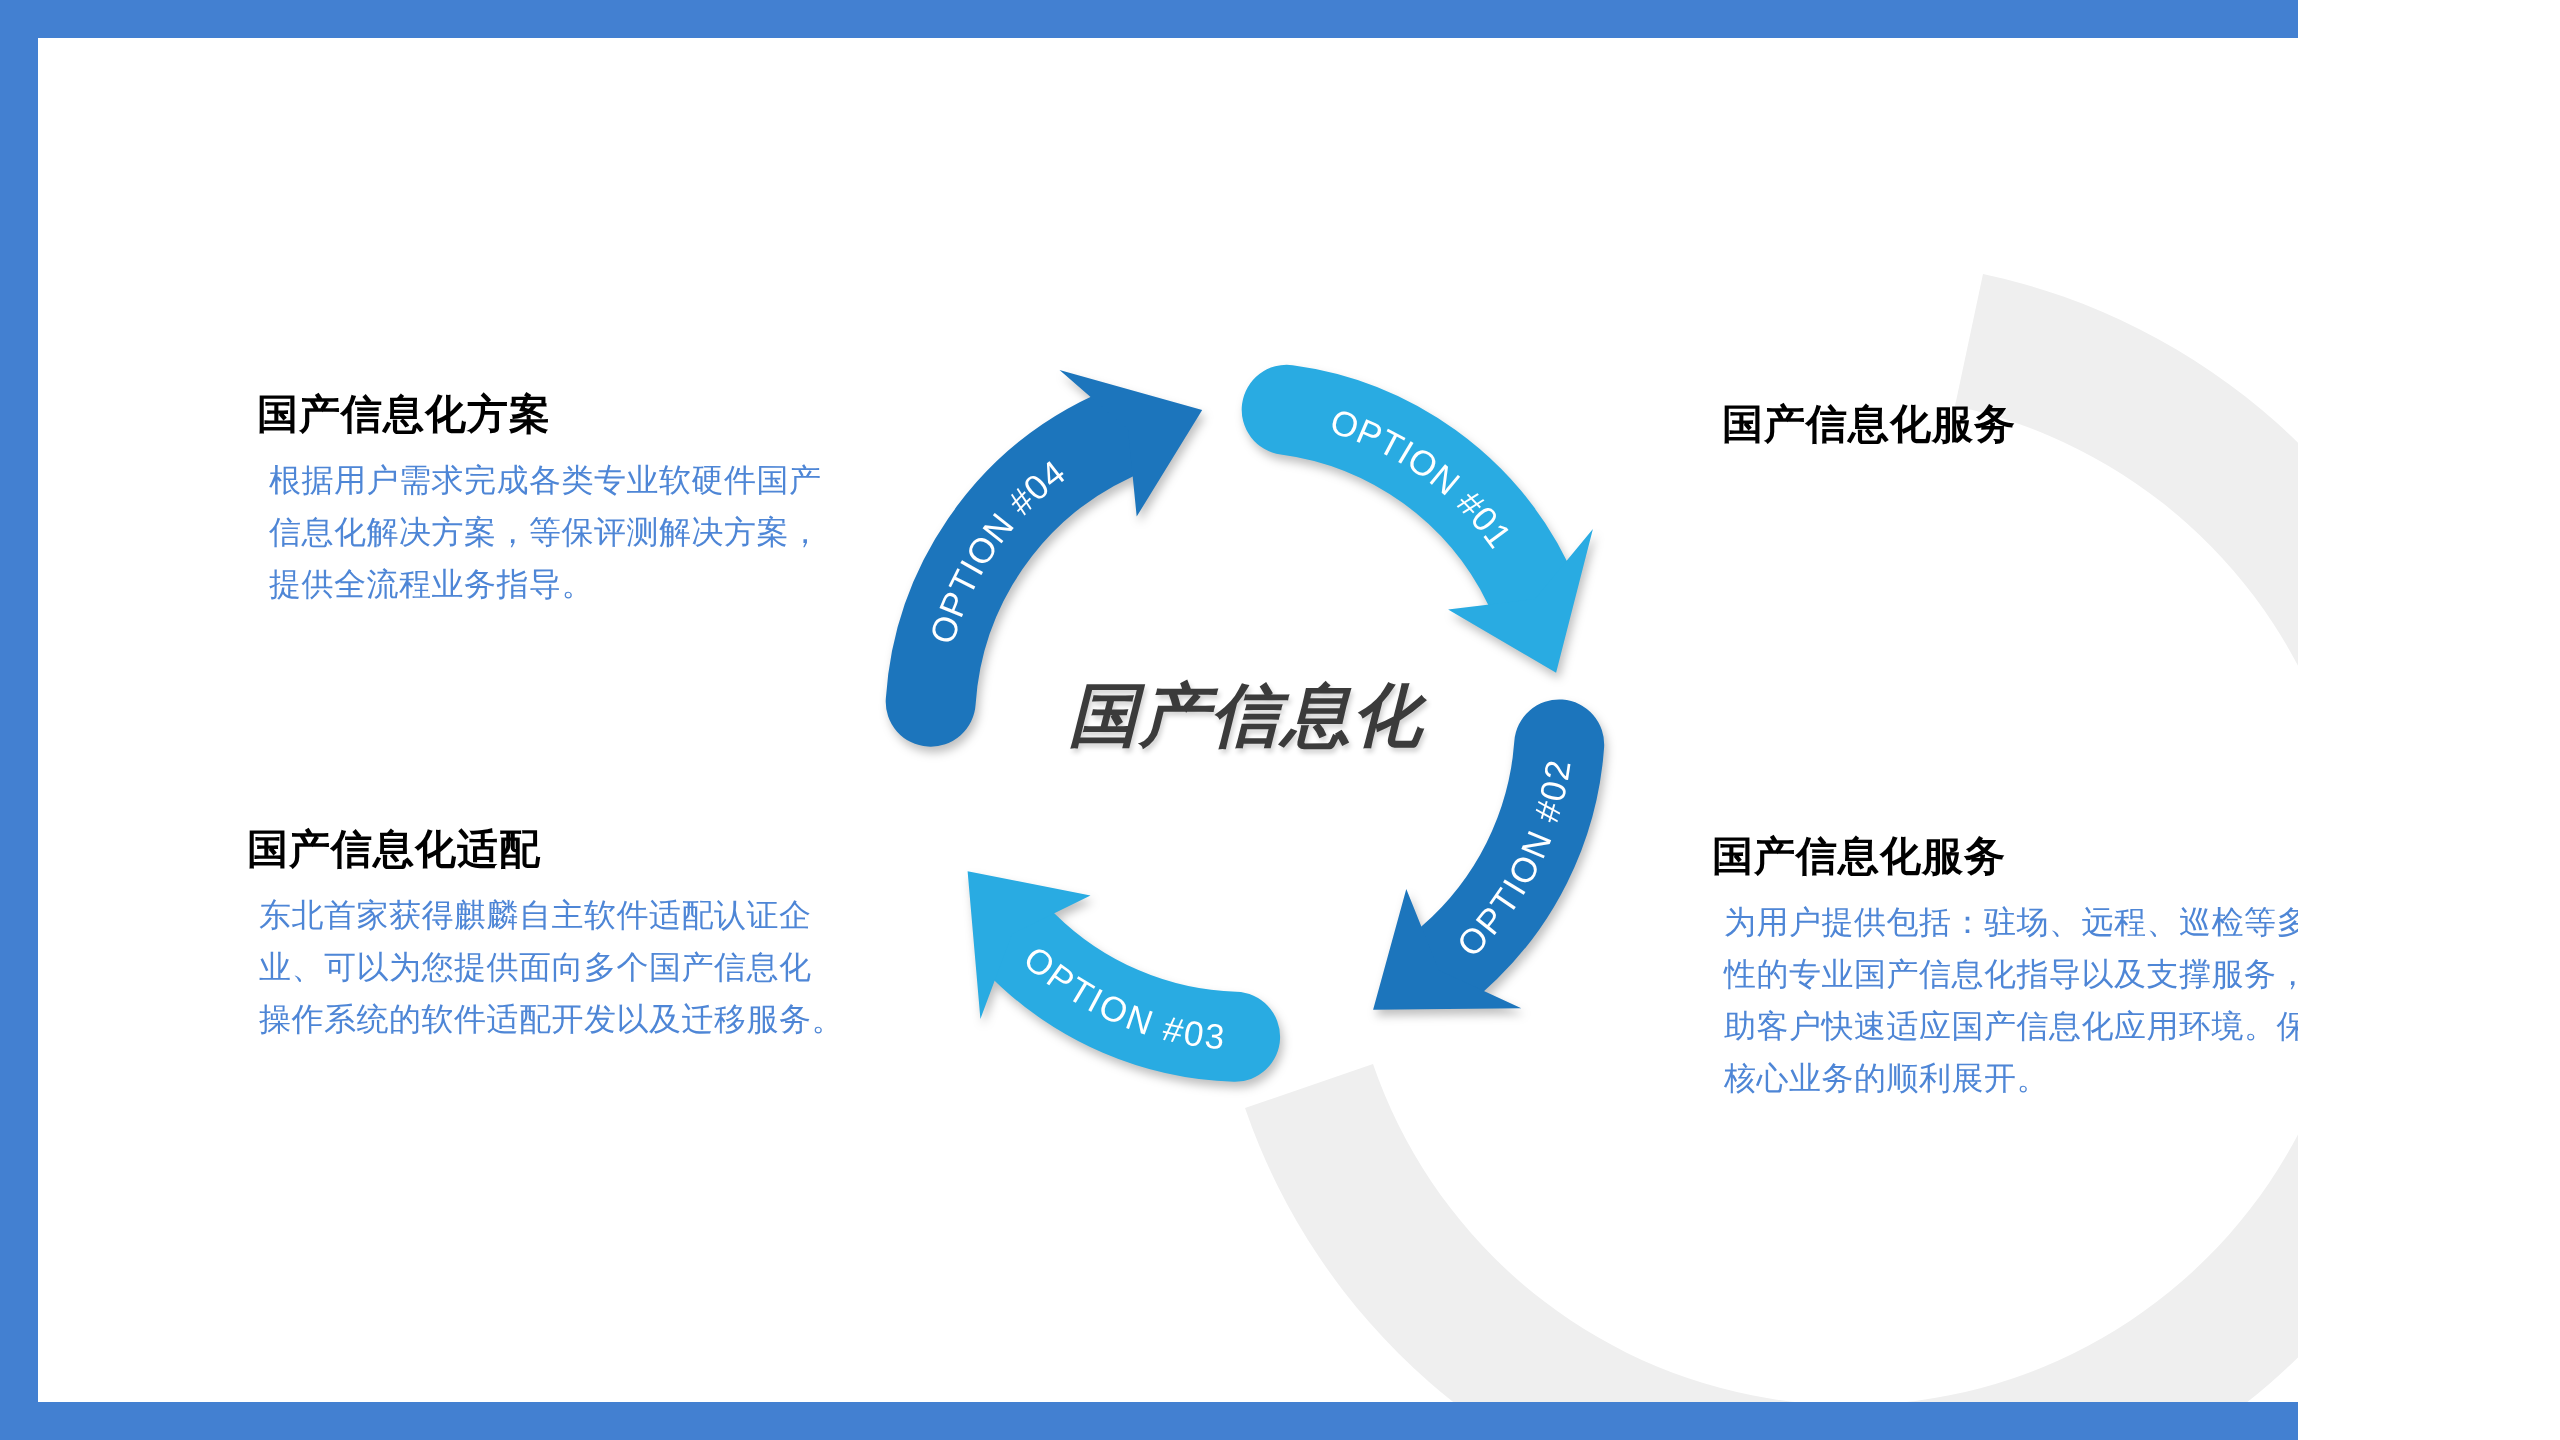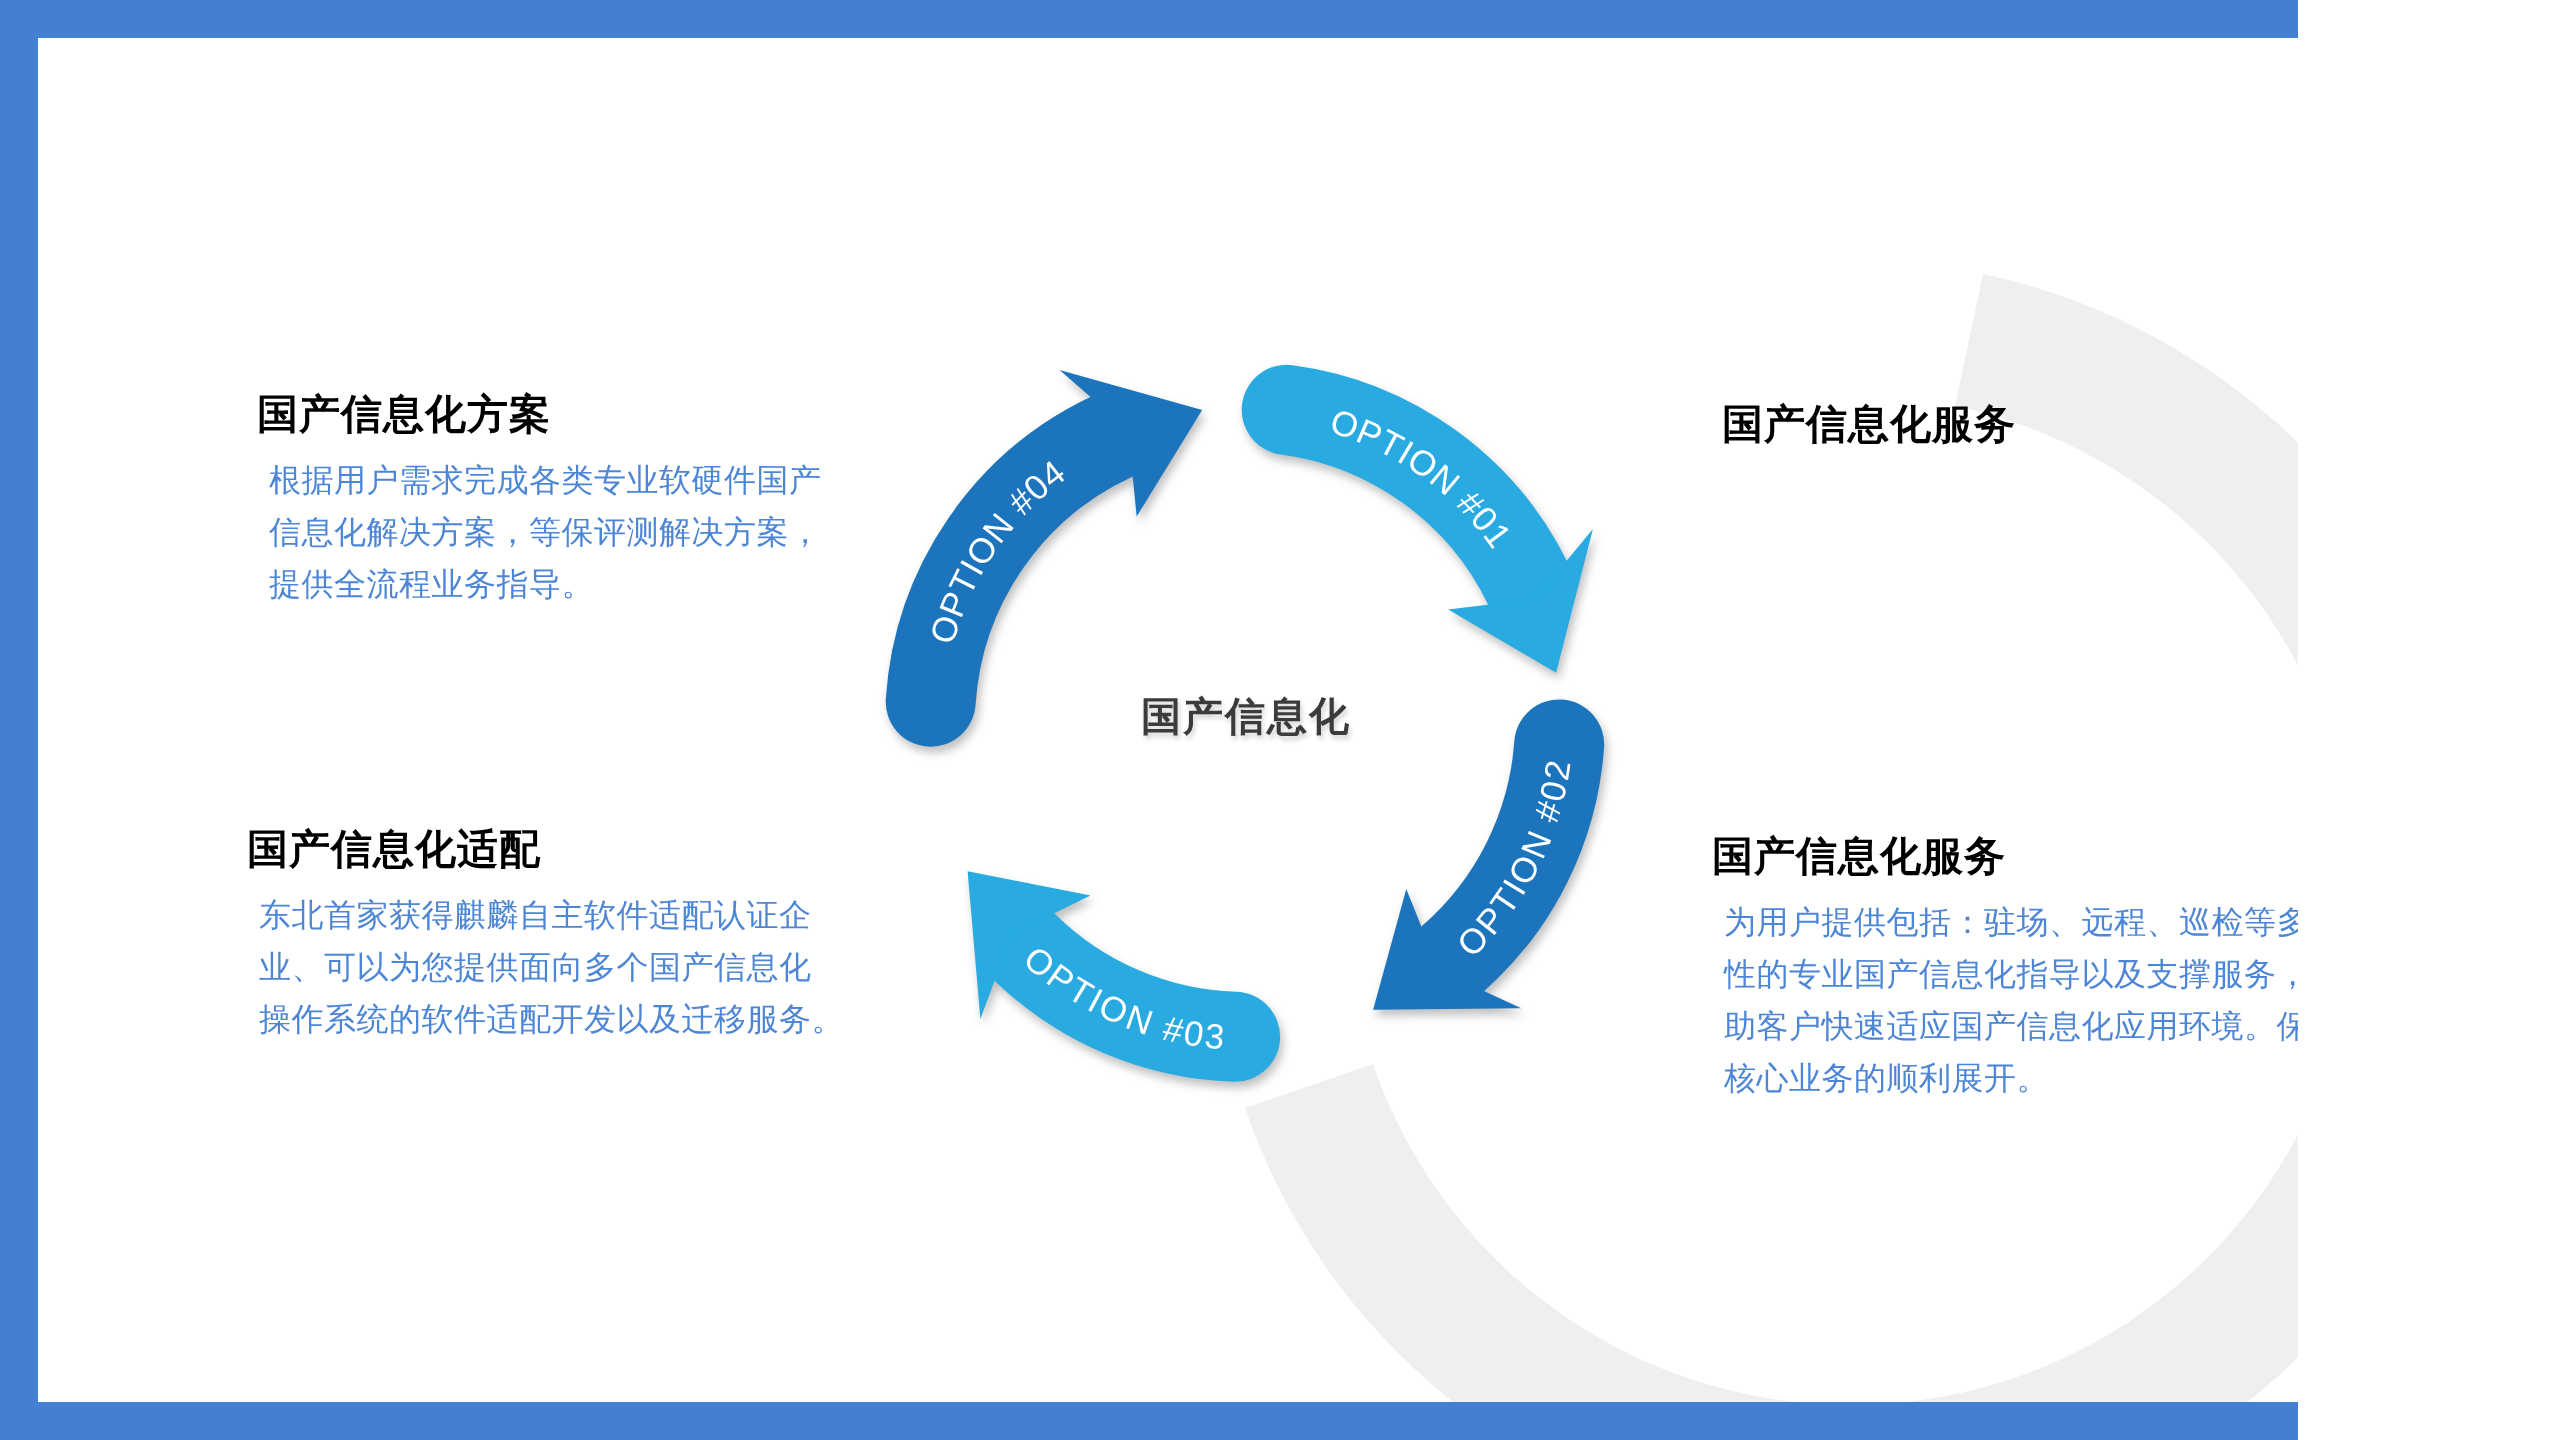--- a/index.html
+++ b/index.html
@@ -5,22 +5,22 @@
   html,body{margin:0;padding:0;}
   body{font-family:"Liberation Sans","DejaVu Sans",sans-serif;}
   .stage{position:relative;width:2298px;height:1440px;background:var(--frame,#4380D1);overflow:hidden;}
   .slide{position:absolute;left:38px;top:38px;width:2484px;height:1364px;background:var(--slide_bg,#fff);overflow:hidden;}
   .ring-svg{position:absolute;left:0;top:0;width:2484px;height:1364px;}
   .section{position:absolute;}
   .section h2{margin:0 0 16px 0;font-size:41px;line-height:47px;font-weight:700;color:var(--heading_text,#000);letter-spacing:1px;}
   .section p{margin:12px;font-size:32px;line-height:52px;color:var(--body_text,#4E86D6);white-space:pre-line;letter-spacing:0.5px;}
   .cycle-svg{position:absolute;left:757px;top:234px;width:900px;height:900px;}
   .center-title{position:absolute;left:908px;top:641px;width:600px;text-align:center;
-    font-size:40px;line-height:74px;font-weight:700;color:var(--title_text,#3B3B3B);
-    letter-spacing:2px;text-shadow:2px 4px 5px rgba(0,0,0,0.18);}
+    font-size:69px;line-height:74px;font-weight:700;color:var(--title_text,#3B3B3B);
+    letter-spacing:2px;text-shadow:2px 4px 5px rgba(0,0,0,0.18);font-style:italic;}
   .arc-label{font-family:"Liberation Sans","DejaVu Sans",sans-serif;font-size:35px;letter-spacing:1.5px;
     fill:var(--label_text,#fff);text-anchor:middle;dominant-baseline:central;}
 </style>
 </head>
 <body>
 
 <div class="stage">
   <div class="slide">
 
     <svg class="ring-svg" viewBox="0 0 2484 1364" aria-hidden="true">

